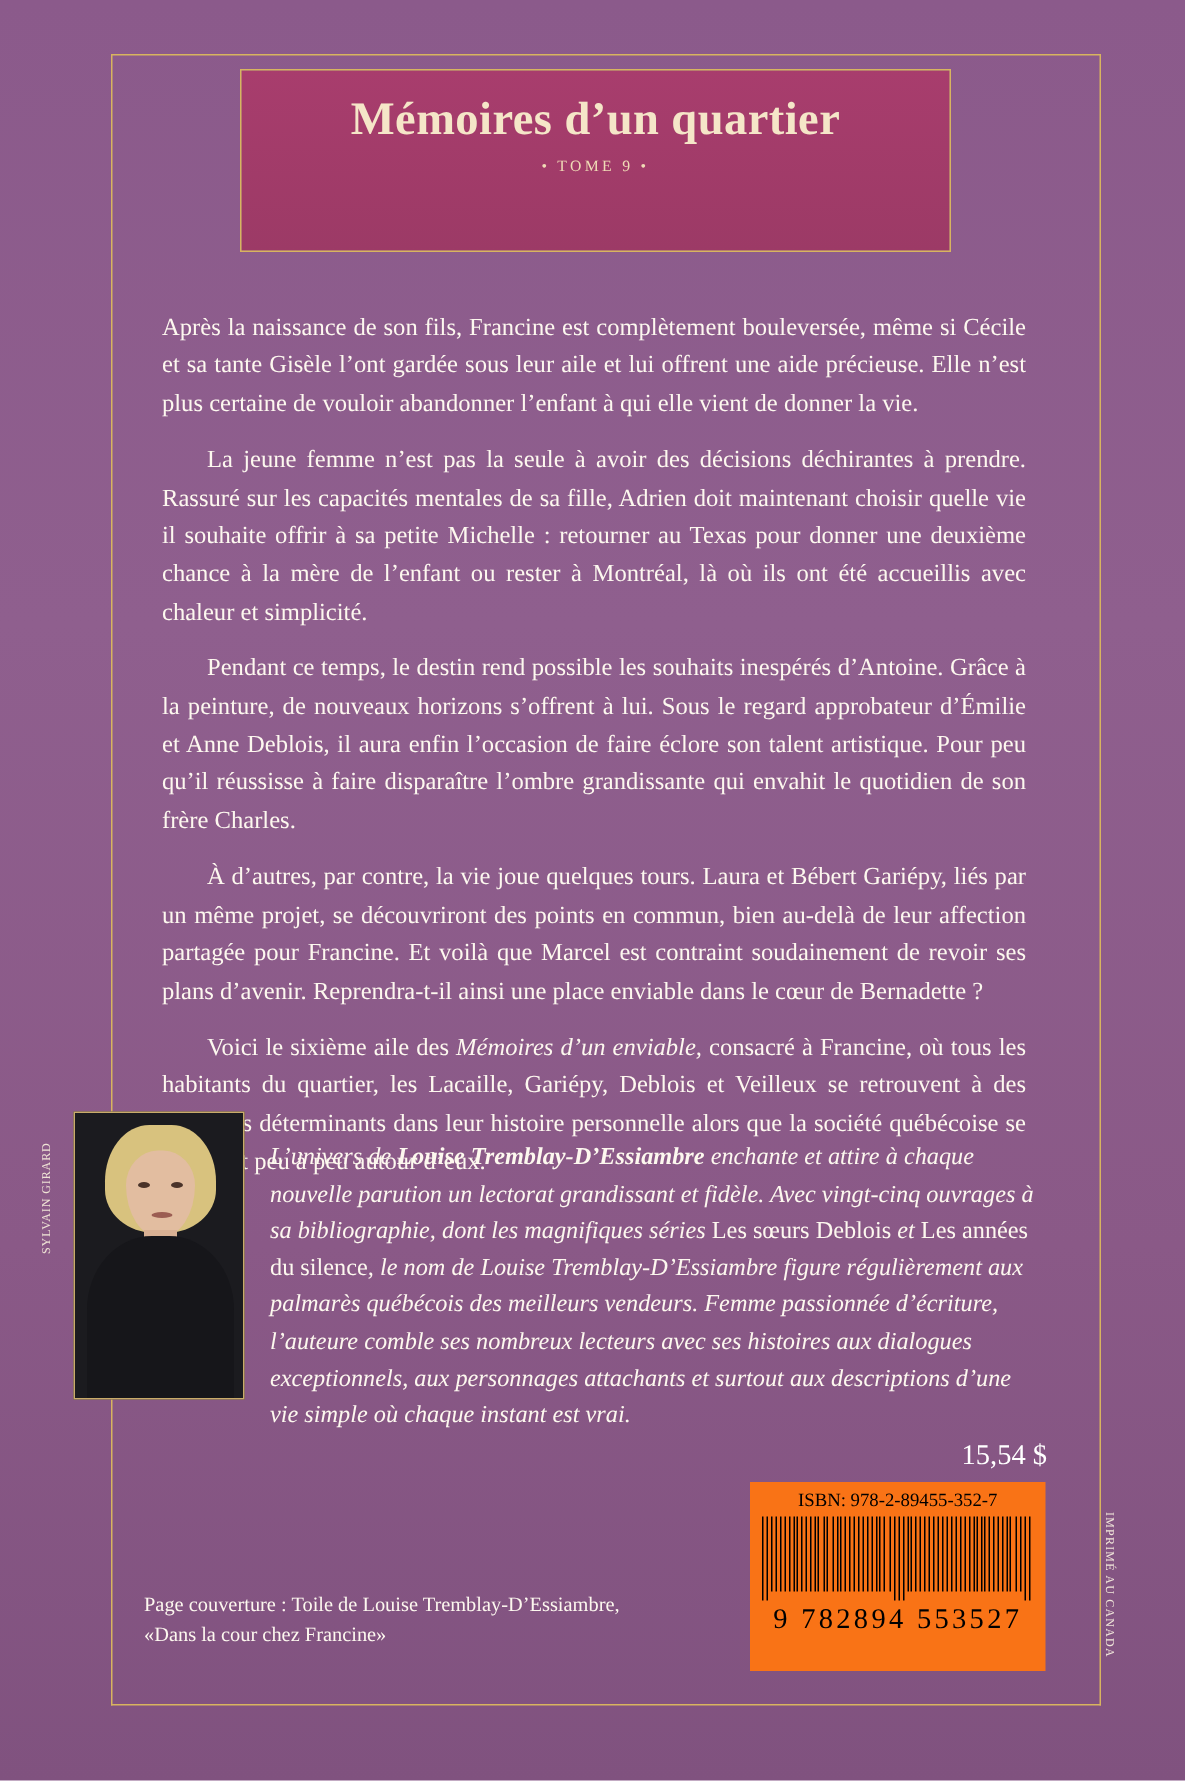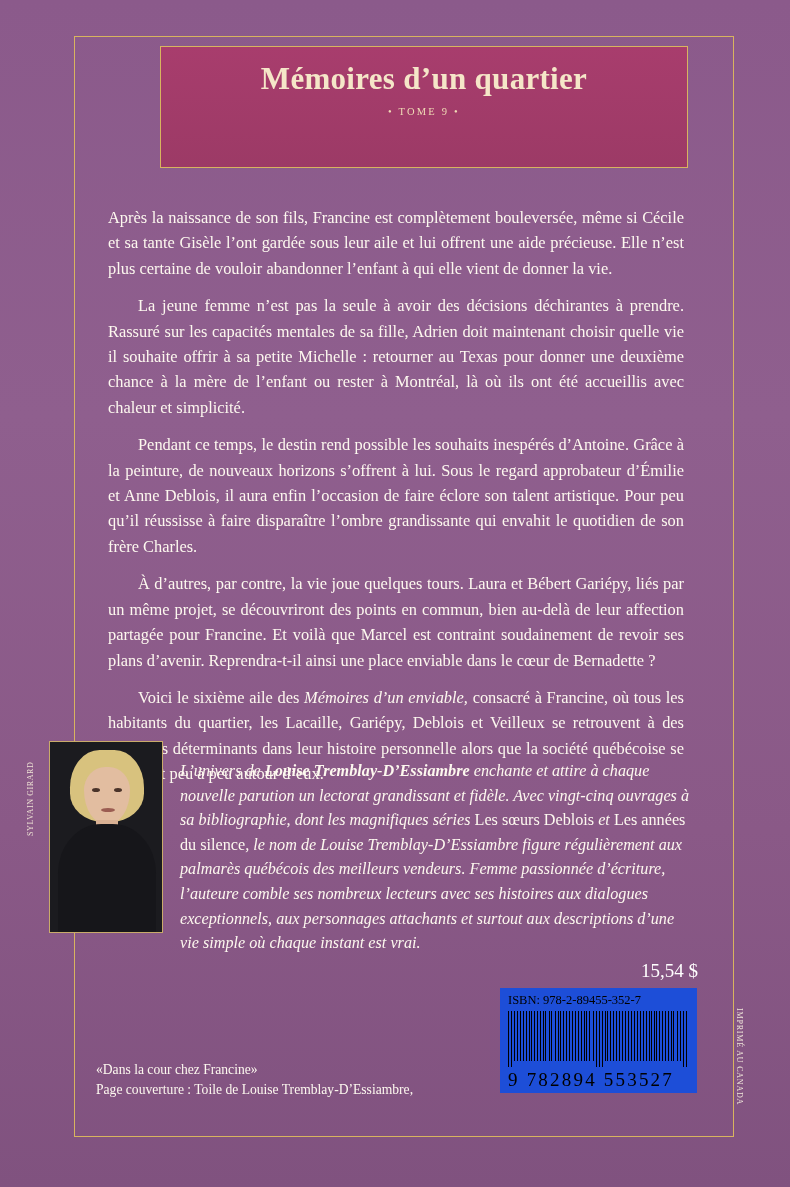--- a/index.html
+++ b/index.html
@@ -61,21 +61,21 @@
     width: 660px;
     height: 1px;
     background: #d8b45f;
   }
 
   
   .title-box {
     position: absolute;
     left: 160px;
     top: 46px;
-    width: 528px;
+    width: 474px;
     height: 122px;
     background: #a63d6b;
     background: linear-gradient(180deg, #a83d6d 0%, #9c3a66 100%);
     border: 1px solid #d8b45f;
     box-sizing: border-box;
     text-align: center;
     color: #f3e2c0;
   }
   .title-main {
     margin-top: 14px;
@@ -221,25 +221,25 @@
     font-size: 19px;
     color: #ffffff;
   }
 
   
   .barcode-box {
     position: absolute;
     left: 500px;
     top: 988px;
     width: 197px;
-    height: 105px;
-    background: #1d4ed8;
+    height: 126px;
+    background: #f97316;
     box-sizing: border-box;
     padding: 5px 8px 0 8px;
-    text-align: left;
+    text-align: center;
   }
   .isbn-text {
     font-size: 12.5px;
     color: #000000;
     font-family: "Liberation Serif", serif;
     margin-bottom: 3px;
   }
   .bars {
     height: 56px;
     display: flex;
@@ -449,18 +449,18 @@
           <span style="width:2px;background:transparent;"></span>
           <span style="width:3px;height:100%;align-self:flex-start;"></span>
           <span style="width:2px;background:transparent;"></span>
         </div>
       <div class="barcode-digits">9 782894 553527</div>
     </div>
 
     <div class="printed">IMPRIMÉ AU CANADA</div>
 
     <div class="cover-credit">
+      <div>Page couverture : Toile de Louise Tremblay-D’Essiambre,</div>
       <div>«Dans la cour chez Francine»</div>
-      <div>Page couverture : Toile de Louise Tremblay-D’Essiambre,</div>
     </div>
 
   </div>
 </div>
 
 </body></html>

